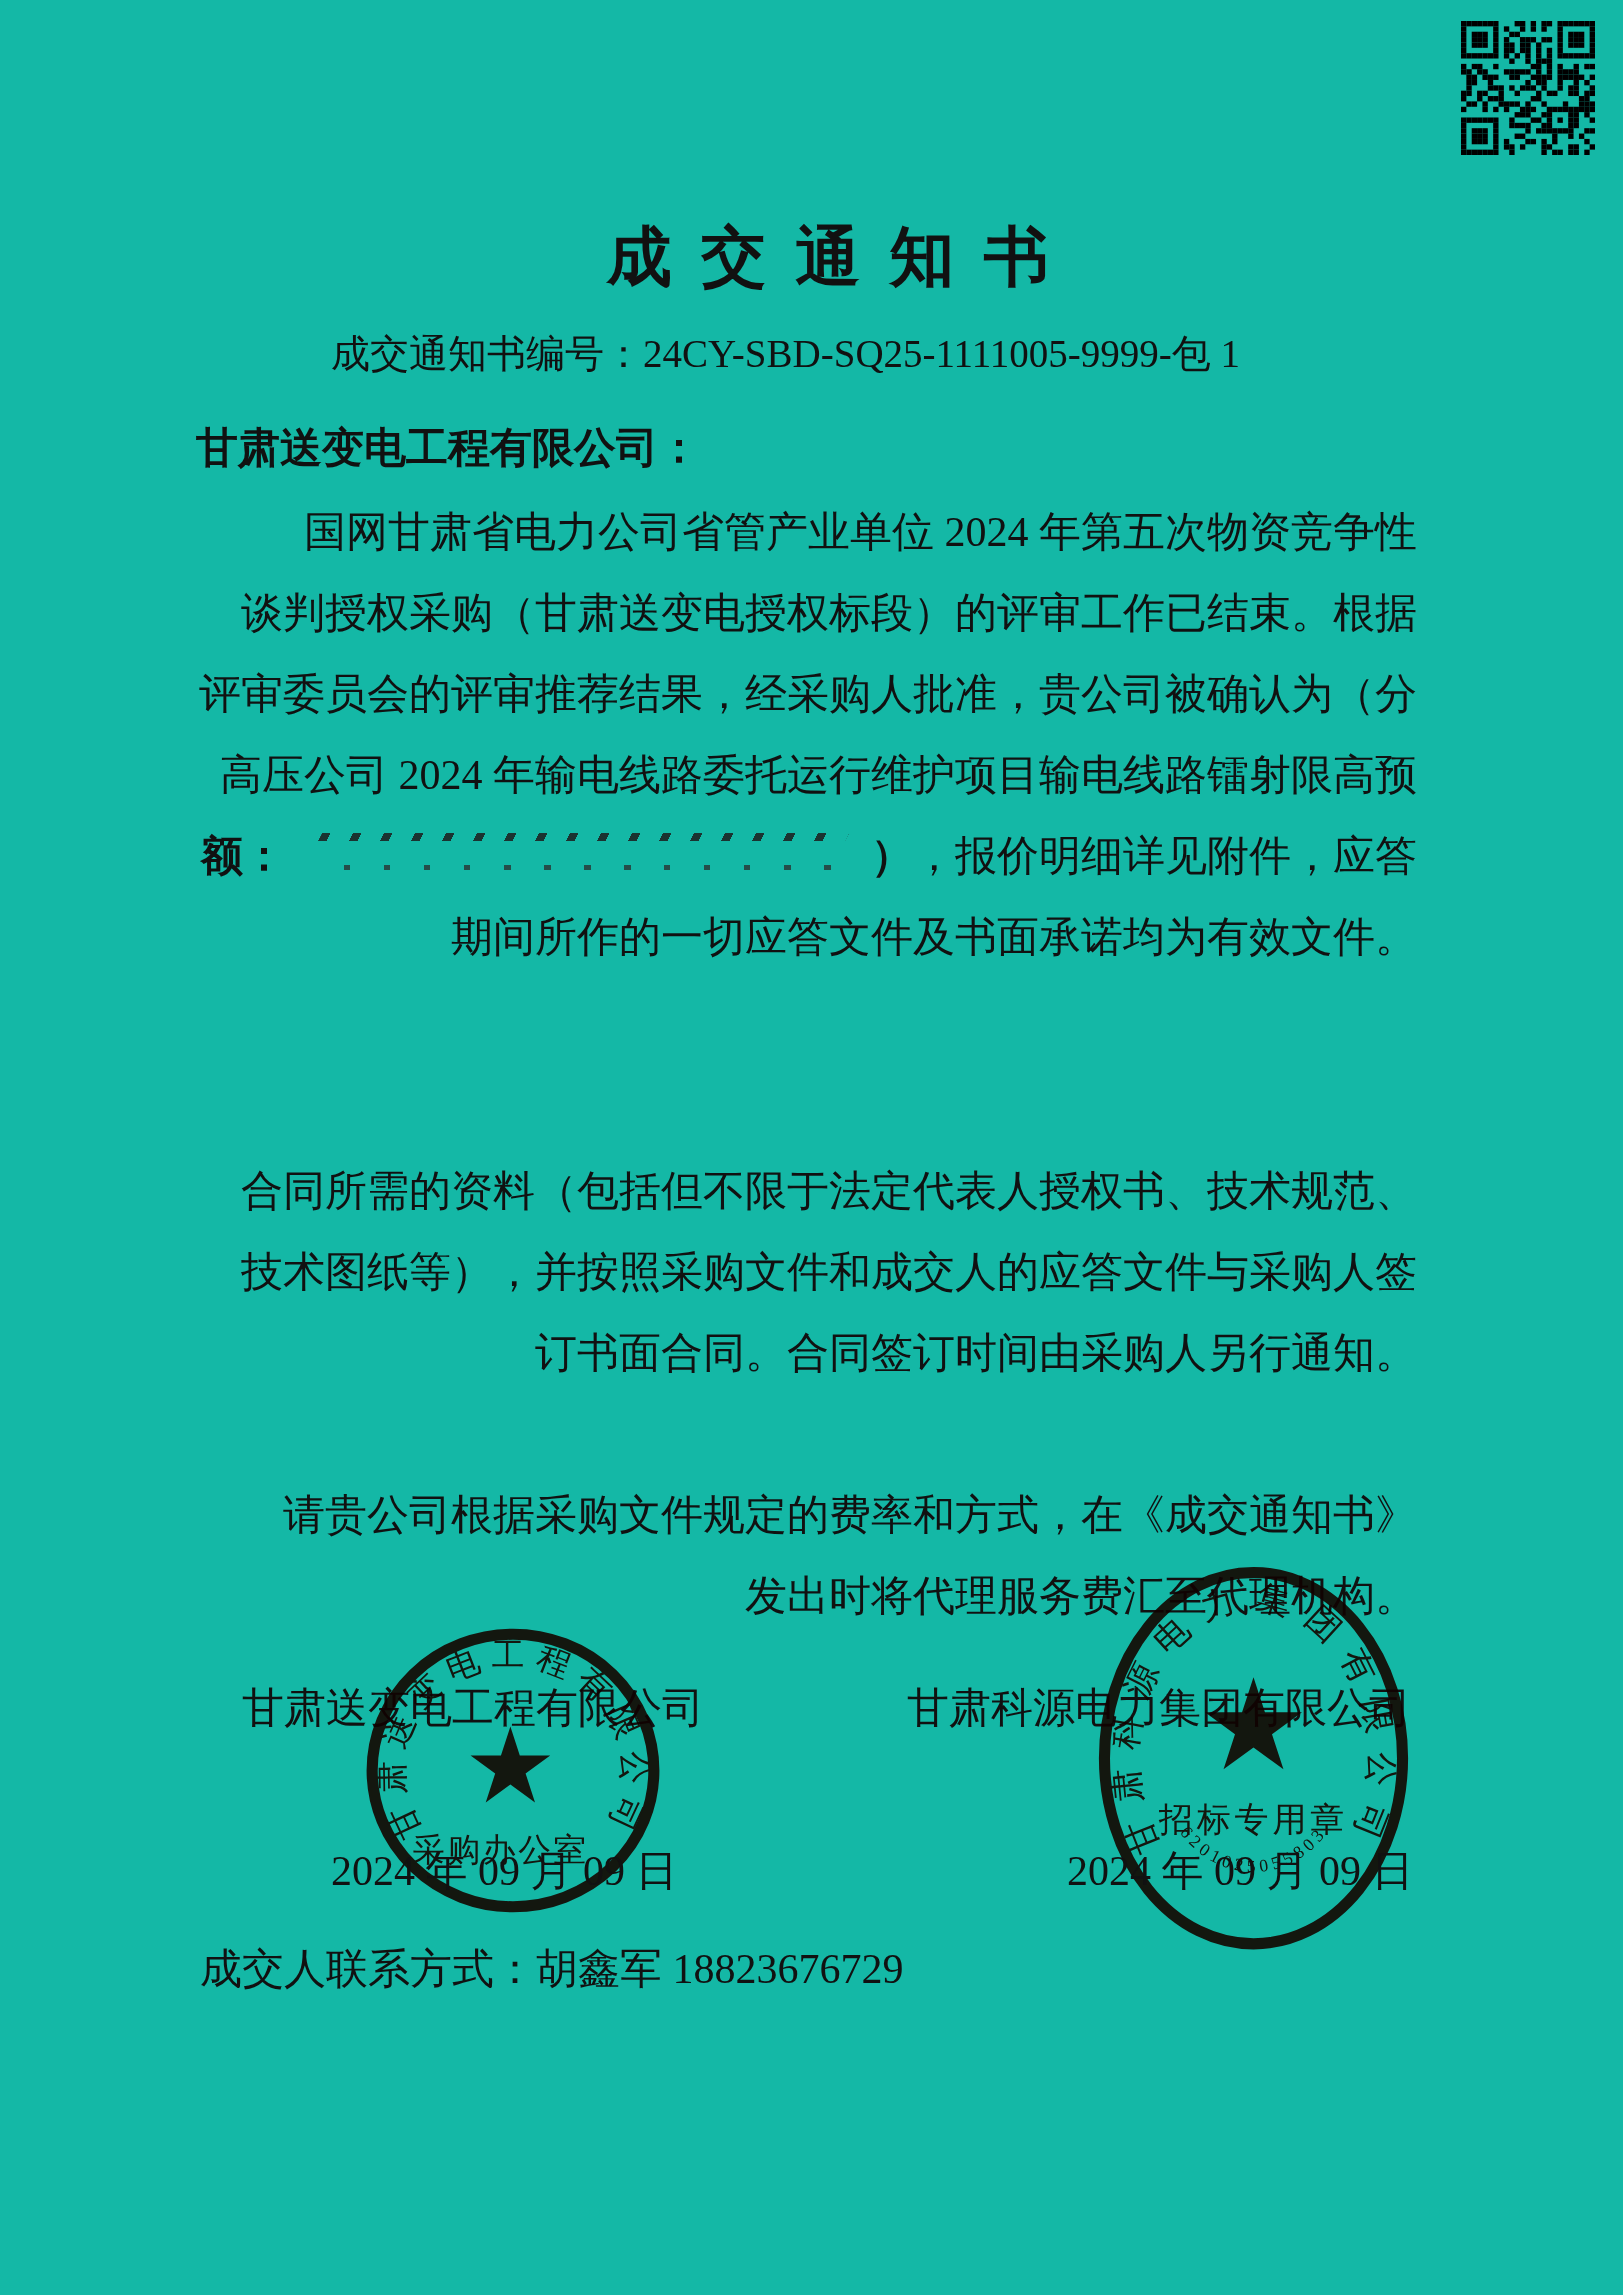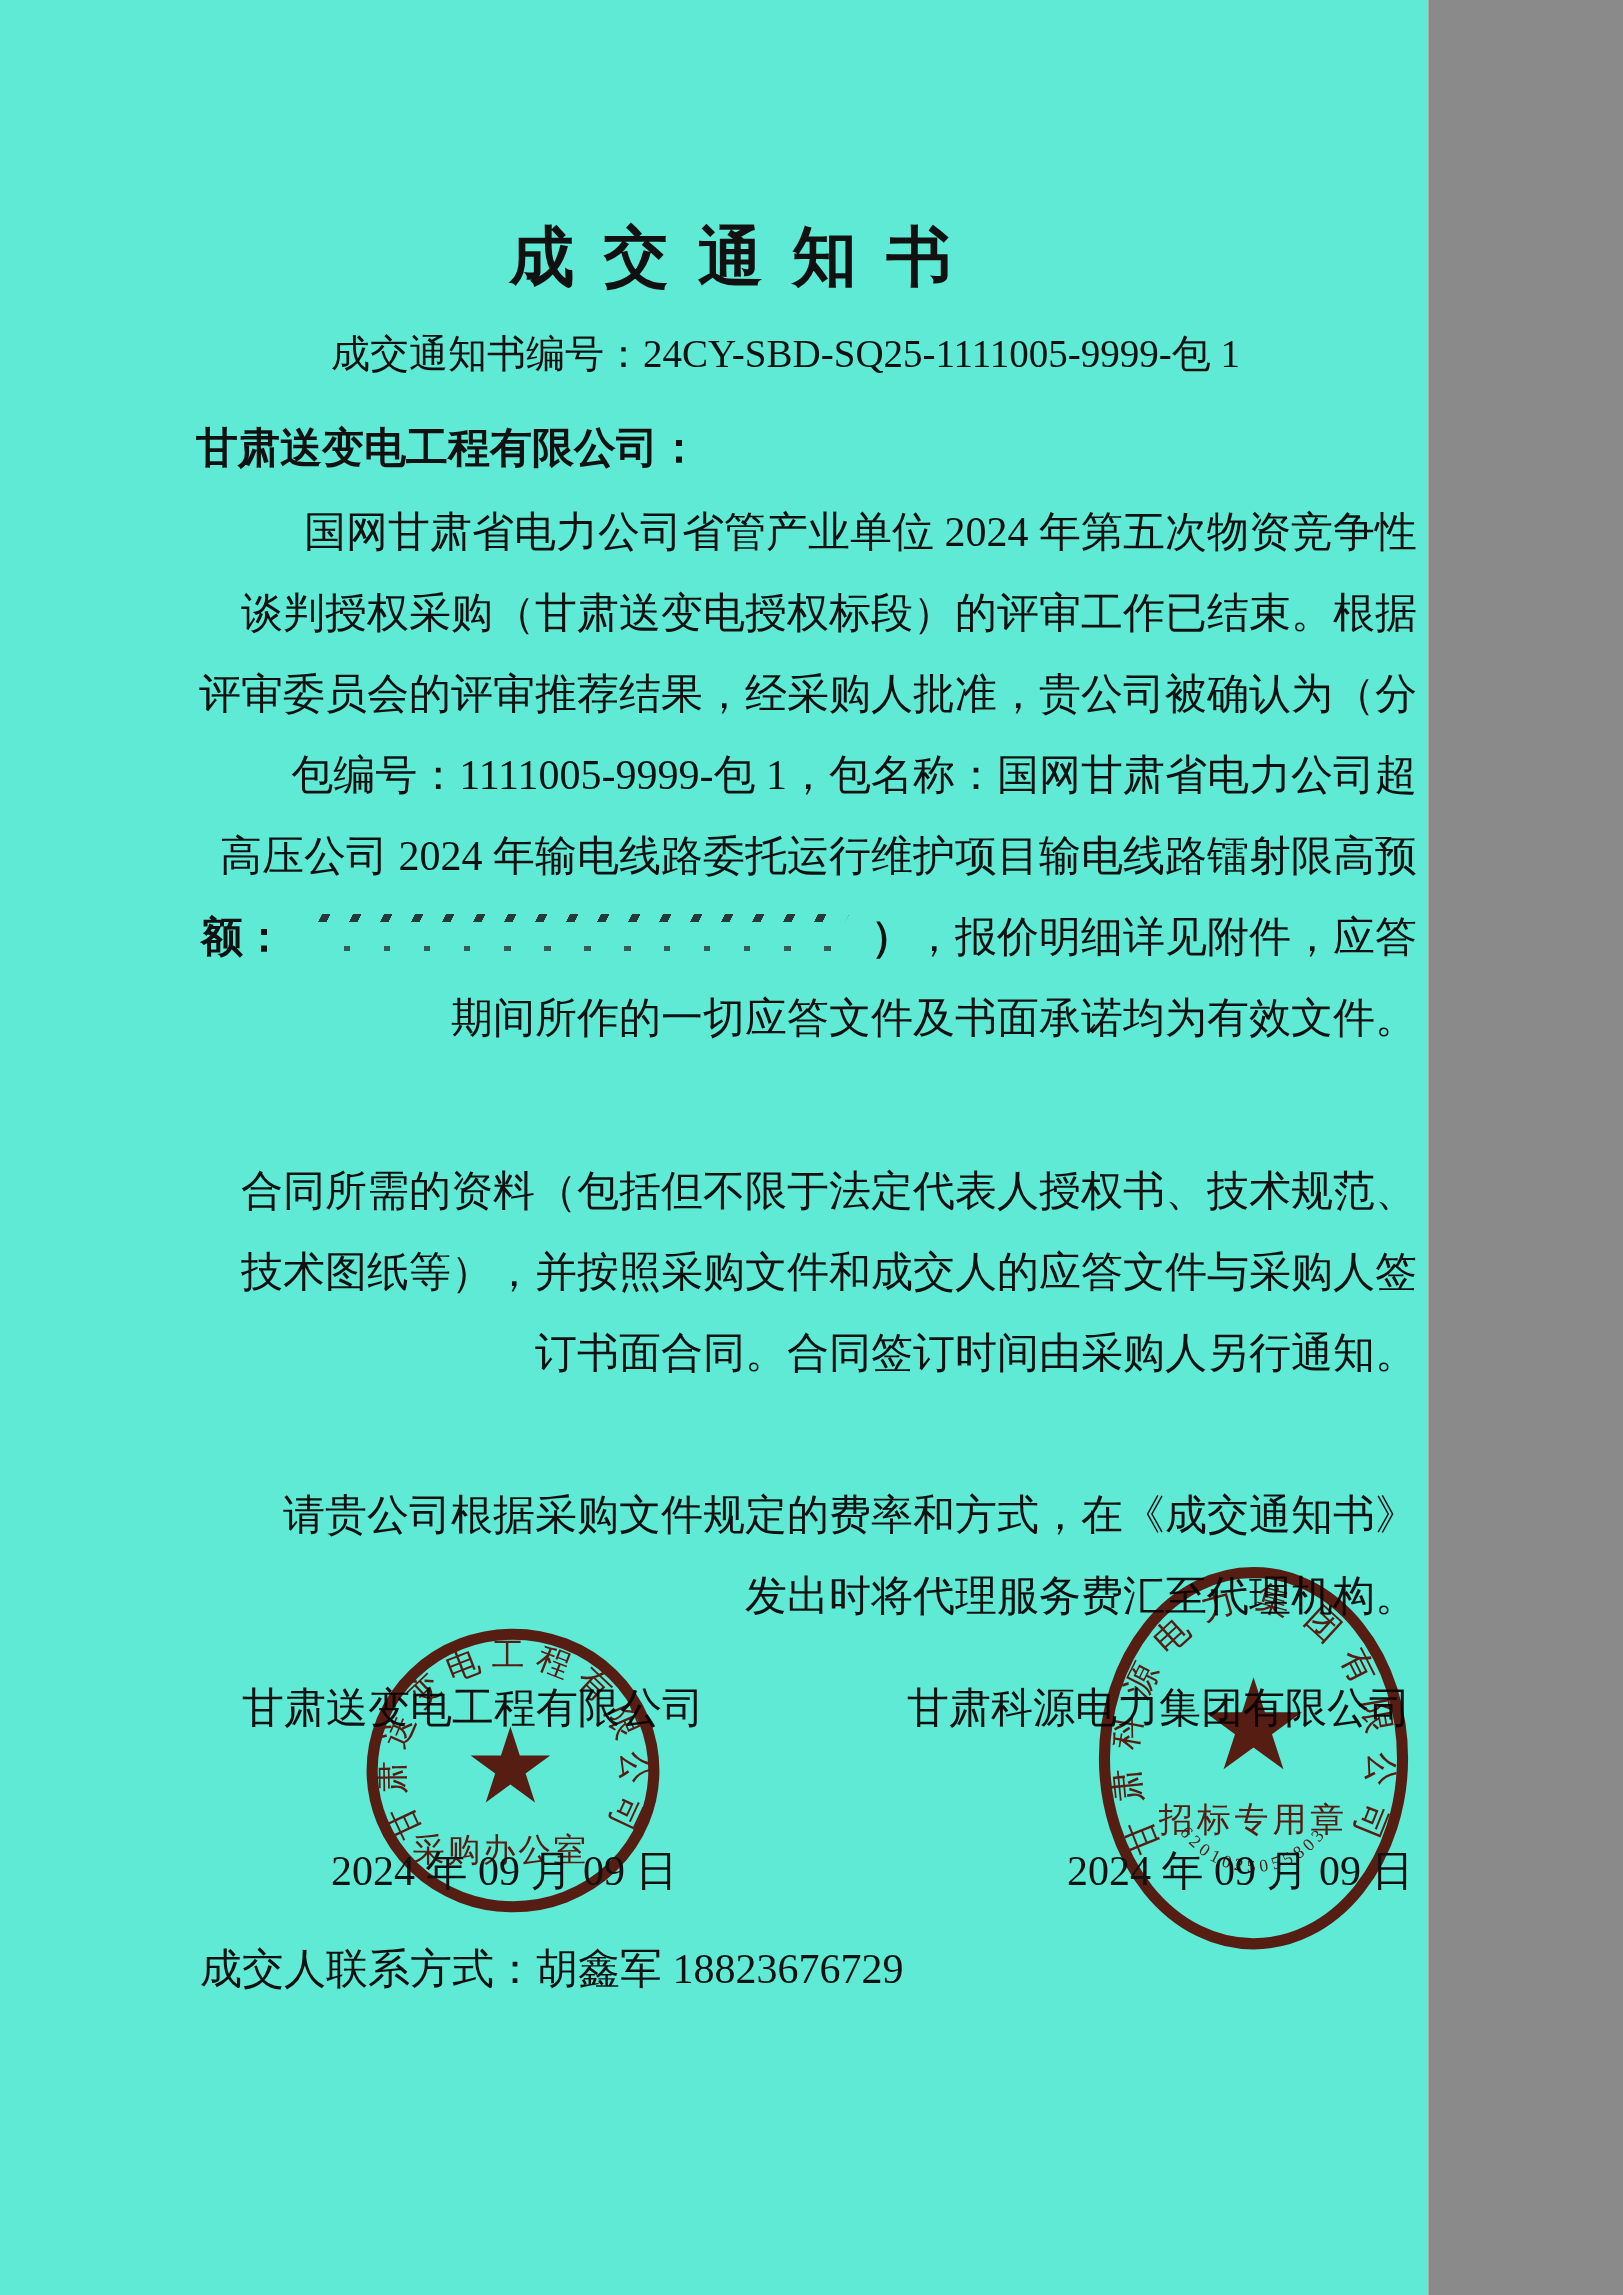--- a/index.html
+++ b/index.html
@@ -1,17 +1,17 @@
 <!DOCTYPE html>
 <html style="font-size:10.5px"><head>
 <meta charset="utf-8">
 <style>
   html,body{margin:0;padding:0;background:#8a8a8a;}
   #page{
-    position:relative;width:1428px;height:2295px;background:#5eead4;
+    position:relative;width:1623px;height:2295px;background:#14b8a6;
     font-family:"Liberation Serif","DejaVu Serif",serif;color:#111;
     overflow:hidden;box-shadow:0 0 0 0.7px #bbb;
   }
   .abs{position:absolute;}
   #qr{left:1461px;top:21px;width:134px;height:134px;}
   #title{
     left:0;top:213px;width:100%;text-align:center;
     font-size:65px;font-weight:bold;letter-spacing:6.5px;
     padding-left:39px;box-sizing:border-box;white-space:pre;
   }
@@ -370,21 +370,20 @@
 
   <div id="doc-number" class="abs">成交通知书编号：24CY-SBD-SQ25-1111005-9999-包 1</div>
 
   <div id="addressee" class="abs">甘肃送变电工程有限公司：</div>
 
   <div id="body-paragraphs">
       <div class="abs para" style="top: 492px;">
         <div class="bline"><span class="ind"></span><span>国网甘肃省电力公司省管产业单位 2024 年第五次物资竞争性</span></div>
         <div class="bline"><span>谈判授权采购（甘肃送变电授权标段）的评审工作已结束。根据</span></div>
         <div class="bline"><span>评审委员会的评审推荐结果，经采购人批准，贵公司被确认为（分</span></div>
-        <div class="bline"><span>包编号：1111005-9999-包 1，包名称：国网甘肃省电力公司超</span></div>
         <div class="bline"><span>高压公司 2024 年输电线路委托运行维护项目输电线路镭射限高预</span></div>
         <div class="bline"><b>额：</b><span class="redact" style="width: 586px;"><i class="t"></i><i class="b"></i></span><b>）</b><span>，报价明细详见附件，应答</span></div>
         <div class="bline"><span>期间所作的一切应答文件及书面承诺均为有效文件。</span></div>
       </div>
       <div class="abs para" style="top: 1151px;">
         <div class="bline"><span>合同所需的资料（包括但不限于法定代表人授权书、技术规范、</span></div>
         <div class="bline"><span>技术图纸等），并按照采购文件和成交人的应答文件与采购人签</span></div>
         <div class="bline"><span>订书面合同。合同签订时间由采购人另行通知。</span></div>
       </div>
       <div class="abs para" style="top: 1475px;">

